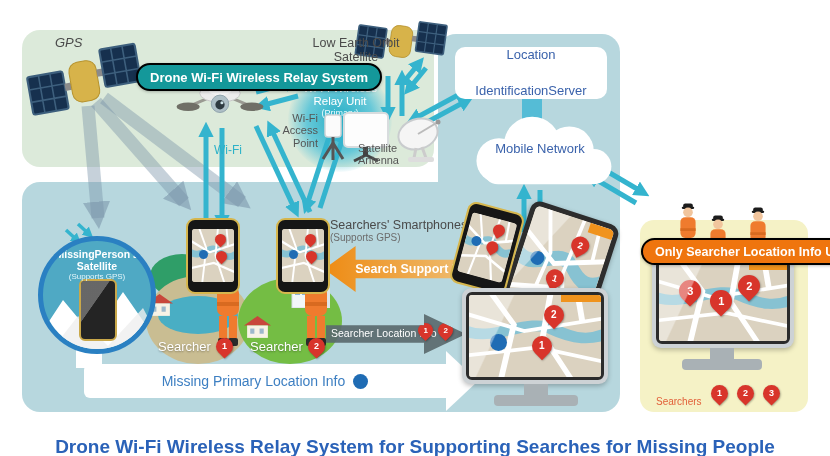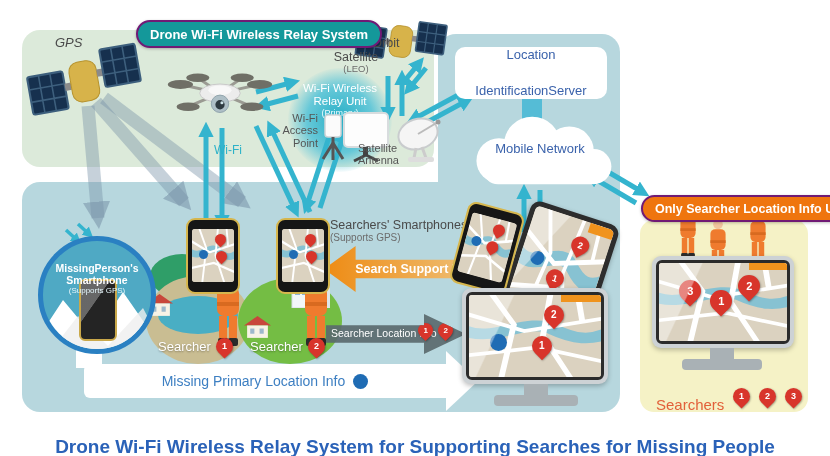--- a/index.html
+++ b/index.html
@@ -1,21 +1,21 @@
 <!DOCTYPE html>
 <html><head>
 <meta charset="utf-8">
 <style>
   html,body{margin:0;padding:0;background:#fff;font-family:"Liberation Sans",sans-serif;}
   #stage{position:relative;width:830px;height:456px;background:#fff;overflow:hidden;}
   .abs{position:absolute;}
   .panel{position:absolute;border-radius:18px;}
-  .badge{position:absolute;color:#fff;font-weight:bold;border:2px solid #701a75;border-radius:15px;
+  .badge{position:absolute;color:#fff;font-weight:bold;border:2px solid #000000;border-radius:15px;
          display:flex;align-items:center;justify-content:center;white-space:nowrap;
-         box-shadow:0 1px 3px rgba(0,0,0,.25);padding:0 12px;z-index:6;}
+         box-shadow:0 1px 3px rgba(0,0,0,.25);padding:0 12px;z-index:6;margin-top:43px;}
   .lbl{position:absolute;color:#4a4a4a;line-height:1.12;z-index:5;}
   .sub{color:#6c6c6c;}
   .pin{display:inline-flex;position:relative;background:#d8352b;border-radius:50% 50% 50% 0;
        transform:rotate(-45deg);align-items:center;justify-content:center;
        box-shadow:0 1px 2px rgba(0,0,0,.35);flex:none;}
   .pin>span{transform:rotate(45deg);color:#fff;font-weight:bold;line-height:1;}
   .bdot{position:absolute;border-radius:50%;background:#1f6cb4;}
   .mapsvg{position:absolute;left:0;top:0;width:100%;height:100%;}
   .screen{position:absolute;overflow:hidden;background:#dbd2c0;}
   .obar{position:absolute;right:0;top:0;width:30%;height:9%;background:#f0931d;}
@@ -257,23 +257,23 @@
     <div style="position:absolute;left:-20px;right:-20px;bottom:-12px;height:75px;">
       <svg viewBox="0 0 148 75" width="148" height="75" preserveAspectRatio="none">
         <polygon points="0,75 40,14 70,50 100,6 148,75" fill="#fff"></polygon>
         <polygon points="20,75 55,30 85,60 120,22 148,75" fill="#efefef" opacity="0.8"></polygon>
       </svg>
     </div>
     <div style="position:absolute;left:36px;top:38px;width:34px;height:58px;background:#242424;
                 border:2px solid #c9a84a;border-radius:6px;">
       <div style="position:absolute;inset:0;background:linear-gradient(125deg,rgba(120,120,120,.8) 0%,rgba(120,120,120,.8) 38%,rgba(0,0,0,0) 39%);border-radius:4px;"></div>
     </div>
-    <div style="position:absolute;left:0;top:21px;width:100%;text-align:center;color:#fff;line-height:1.15;">
+    <div style="position:absolute;left:0;top:7px;width:100%;text-align:center;color:#fff;line-height:1.15;">
       <div style="font-size:10.5px;font-weight:bold;">MissingPerson's</div>
-      <div style="font-size:10.5px;font-weight:bold;">Smartphone</div>
+      <div style="font-size:10.5px;font-weight:bold;">Satellite</div>
       <div style="font-size:8px;color:#e4f6fb;">(Supports GPS)</div>
     </div>
   </div>
 
   <div class="sphone" style="left:186px;top:218px;width:50px;height:72px;">
     <div class="screen">
       <svg class="mapsvg" viewBox="0 0 100 100" preserveAspectRatio="none">
           <rect width="100" height="100" fill="#dbd2c0"></rect>
           <path d="M-6,42 C18,60 44,26 64,42 C80,54 92,56 106,46" stroke="#87c2d2" stroke-width="13" fill="none"></path>
           <g stroke="#fff" stroke-width="4.5" fill="none">
@@ -511,21 +511,21 @@
           <span style="font-size:11px;">2</span>
         </span>
         <div class="gloss"></div>
       </div>
     </div>
   </div>
   <div class="mneck" style="left:710px;top:348px;width:24px;height:12px;"></div>
   <div class="mbase" style="left:682px;top:359px;width:80px;height:11px;"></div>
 
   <div class="abs z5" style="left:656px;top:380px;display:flex;align-items:center;gap:9px;">
-    <span style="color:#e2603a;font-size:15px;margin-top:16px;">Searchers</span>
+    <span style="color:#e2603a;font-size:10px;margin-top:16px;">Searchers</span>
     <span class="pin" style="width:17px;height:17px;">
       <span style="font-size:9px;">1</span>
     </span>
     <span class="pin" style="width:17px;height:17px;">
       <span style="font-size:9px;">2</span>
     </span>
     <span class="pin" style="width:17px;height:17px;">
       <span style="font-size:9px;">3</span>
     </span>
   </div>

